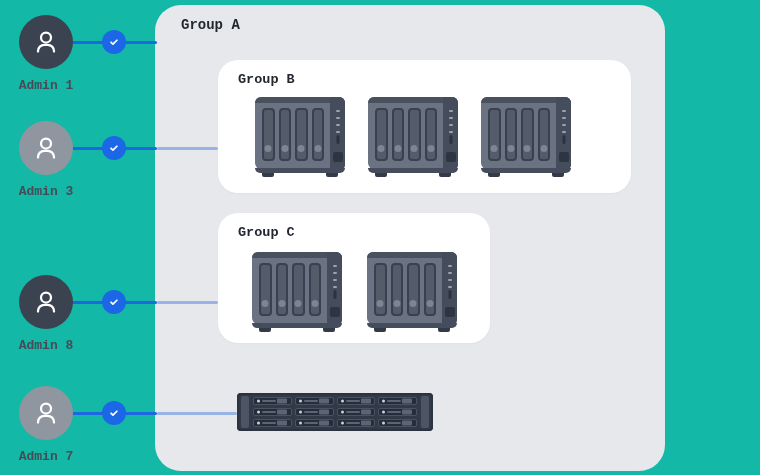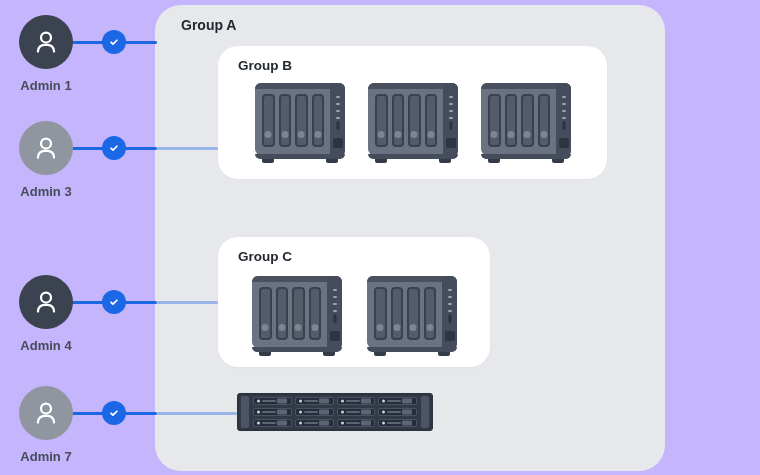--- a/index.html
+++ b/index.html
@@ -1,29 +1,29 @@
 <!DOCTYPE html>
 <html style="--accent: #1b67e6; --wire: #1d67e2; --wire-in: #98b3e6; --panel-bg: #e6e8eb; --box-bg: #ffffff; --label-dark: #23272e; --admin-label: #454c58;"><head>
 <meta charset="utf-8">
 <style>
   html,body{margin:0;padding:0;background:#fff;}
-  .stage{position:relative;width:760px;height:475px;background:#c4b5fd;overflow:hidden;
-         font-family:Liberation Sans, sans-serif;}
+  .stage{position:relative;width:760px;height:475px;background:#14b8a6;overflow:hidden;
+         font-family:Liberation Mono, monospace;}
 
   
   .panel{position:absolute;left:155px;top:5px;width:510px;height:466px;
          background:var(--panel-bg,#e6e8eb);border-radius:26px;}
   .panel-label{position:absolute;left:26px;top:12px;font-size:14px;font-weight:700;
                color:var(--label-dark,#23272e);}
 
   
   .gbox{position:absolute;background:var(--box-bg,#ffffff);border-radius:20px;
         box-shadow:0 1px 2px rgba(0,0,0,0.03);}
-  .box-b{left:63px;top:41px;width:389px;height:133px;}
-  .box-c{left:63px;top:208px;width:272px;height:130px;margin-top:24px;}
+  .box-b{left:63px;top:55px;width:389px;height:133px;padding-left:24px;}
+  .box-c{left:63px;top:208px;width:272px;height:130px;}
   .box-label{position:absolute;left:20px;top:12px;font-size:13.5px;font-weight:700;
              color:var(--label-dark,#23272e);}
   .devices{position:absolute;left:0;right:0;display:flex;align-items:flex-start;}
   .box-b .devices{top:37px;padding-left:37px;gap:23px;}
   .box-c .devices{top:39px;padding-left:34px;gap:25px;}
 
   
   .tower{position:relative;width:90px;height:80px;flex:0 0 auto;}
   .t-body{position:absolute;left:0;right:0;top:0;bottom:8px;background:#6b7383;border-radius:6px;}
   .t-lid{position:absolute;left:0;right:0;top:0;height:6px;background:#49515f;border-radius:6px 6px 0 0;}
@@ -343,21 +343,21 @@
       <svg width="30" height="30" viewBox="0 0 24 24">
         <circle cx="12" cy="8.4" r="4" fill="none" stroke="#fff" stroke-width="1.8"></circle>
         <path d="M5.6 19.6v-.4a5 5 0 0 1 5-5h2.8a5 5 0 0 1 5 5v.4" fill="none" stroke="#fff" stroke-width="1.8" stroke-linecap="round"></path>
       </svg>
     </div>
     <div class="badge">
       <svg width="14" height="14" viewBox="0 0 24 24">
         <path d="M7 12.5l3.2 3.2L17 9" fill="none" stroke="#fff" stroke-width="3" stroke-linecap="round" stroke-linejoin="round"></path>
       </svg>
     </div>
-    <div class="admin-label">Admin 4</div>
+    <div class="admin-label">Admin 8</div>
   </div>
 
   <div class="admin-row" style="--cy:413px;--inner:80px">
     <div class="wire-in"></div>
     <div class="wire-out"></div>
     <div class="avatar" style="background: rgb(144, 150, 160);">
       <svg width="30" height="30" viewBox="0 0 24 24">
         <circle cx="12" cy="8.4" r="4" fill="none" stroke="#fff" stroke-width="1.8"></circle>
         <path d="M5.6 19.6v-.4a5 5 0 0 1 5-5h2.8a5 5 0 0 1 5 5v.4" fill="none" stroke="#fff" stroke-width="1.8" stroke-linecap="round"></path>
       </svg>

